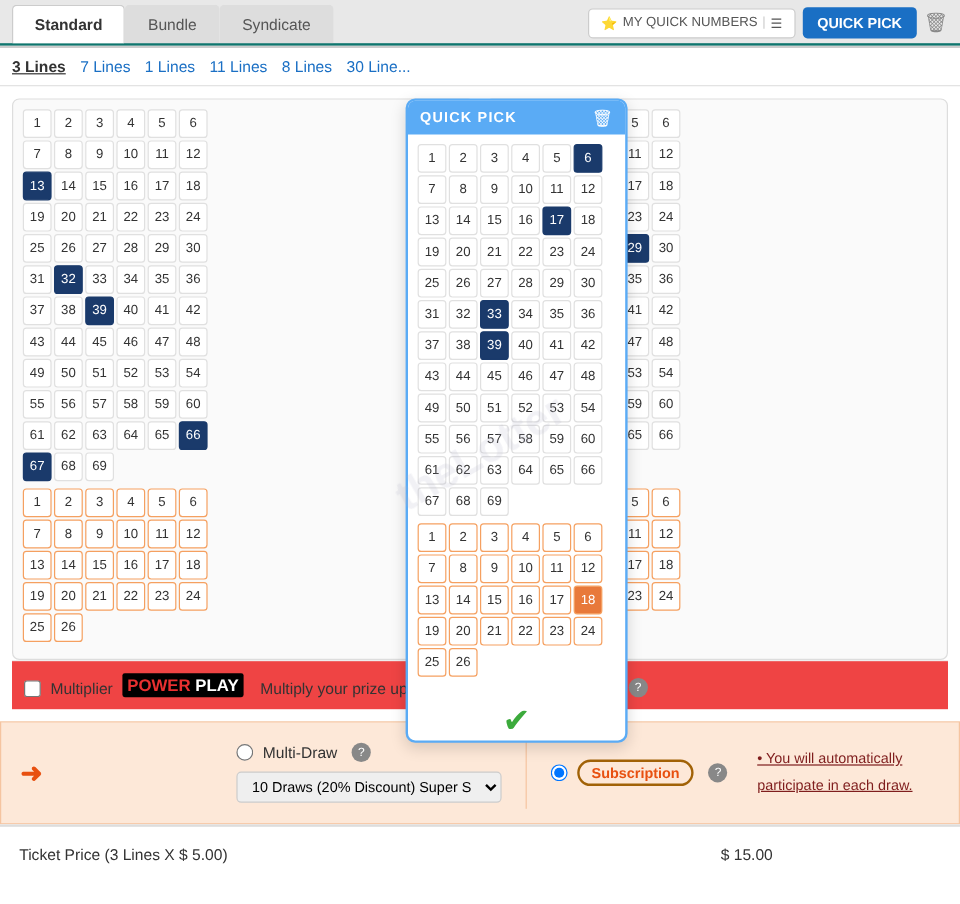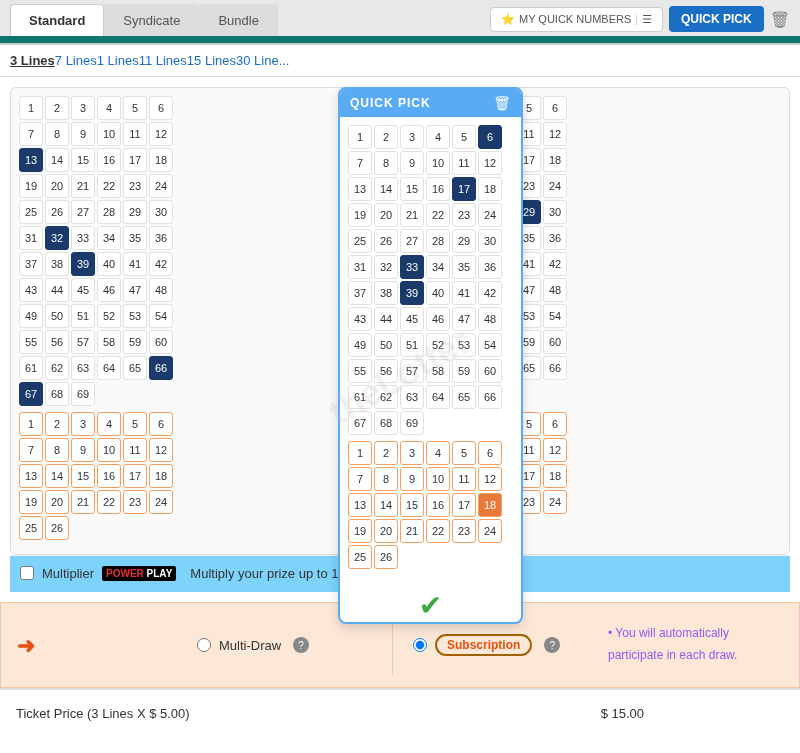--- a/index.html
+++ b/index.html
@@ -1,30 +1,30 @@
 <!DOCTYPE html>
 <html><head>
   <meta charset="utf-8">
   <style>
     * { box-sizing: border-box; margin: 0; padding: 0; }
     body { font-family: Arial, sans-serif; background: #f0f0f0; width: 800px; min-height: 753px; overflow-x: hidden; }
 
     
-    .tabs-bar { display: flex; background: #e8e8e8; border-bottom: 7px solid #0f766e; padding: 0 10px; }
+    .tabs-bar { display: flex; background: #e8e8e8; border-bottom: 2px solid #0f766e; padding: 0 10px; }
     .tab { padding: 8px 18px; cursor: pointer; font-size: 13px; border-radius: 4px 4px 0 0; border: 1px solid transparent; border-bottom: none; margin-top: 4px; background: #ddd; color: #555; }
     .tab.active { background: white; border-color: #ccc; color: #333; font-weight: bold; }
 
     
     .top-right { position: absolute; top: 6px; right: 10px; display: flex; align-items: center; gap: 6px; }
     .my-lucky-btn { background: white; border: 1px solid #ccc; border-radius: 4px; padding: 5px 10px; font-size: 11px; color: #555; cursor: pointer; display: flex; align-items: center; gap: 4px; }
     .quick-pick-btn { background: #1a6fc4; color: white; border: none; border-radius: 4px; padding: 6px 12px; font-size: 12px; font-weight: bold; cursor: pointer; }
     .trash-btn { background: none; border: none; cursor: pointer; color: #888; font-size: 16px; }
 
     
-    .line-selector { display: flex; align-items: center; padding: 8px 10px; background: white; border-bottom: 1px solid #ddd; }
+    .line-selector { display: flex; align-items: center; padding: 8px 10px; gap: 12px; background: white; border-bottom: 1px solid #ddd; }
     .line-link { color: #1a6fc4; font-size: 13px; cursor: pointer; text-decoration: none; }
     .line-link.active { font-weight: bold; color: #333; text-decoration: underline; }
 
     
     .main-content { padding: 10px; background: white; position: relative; }
     .grids-container { display: flex; gap: 8px; position: relative; }
 
     
     .grid-panel { border: 1px solid #ddd; border-radius: 6px; padding: 8px; background: #fafafa; flex: 1; min-width: 155px; }
     .num-grid { display: grid; grid-template-columns: repeat(6, 24px); gap: 2px; margin-bottom: 6px; }
@@ -34,75 +34,75 @@
 
     
     .quick-pick-panel { position: absolute; left: 328px; top: 0; width: 185px; background: white; border: 2px solid #5aabf5; border-radius: 8px; z-index: 10; box-shadow: 0 4px 12px rgba(0,0,0,0.15); }
     .qp-header { background: #5aabf5; display: flex; justify-content: space-between; align-items: center; padding: 6px 10px; border-radius: 6px 6px 0 0; }
     .qp-title { color: white; font-weight: bold; font-size: 12px; letter-spacing: 1px; }
     .qp-trash { background: none; border: none; color: white; cursor: pointer; font-size: 14px; }
     .qp-body { padding: 8px; }
     .qp-checkmark { text-align: center; margin-top: 6px; font-size: 28px; color: #3caa3c; }
 
     
-    .multiplier-section { display: flex; align-items: flex-start; padding: 10px; gap: 8px; background: #7dd3fc; border-top: 1px solid #eee; }
+    .multiplier-section { display: flex; align-items: flex-end; padding: 10px; gap: 8px; background: #ef4444; border-top: 1px solid #eee; }
     .multiplier-cb { width: 14px; height: 14px; }
     .multiplier-label { font-size: 13px; color: #333; }
     .help-icon { width: 16px; height: 16px; background: #888; border-radius: 50%; color: white; font-size: 10px; display: flex; align-items: center; justify-content: center; cursor: pointer; margin-left: 4px; }
 
     
     .promo-banner { background: #fde8d8; border: 1px solid #f5c4a0; padding: 12px 16px; display: flex; align-items: center; gap: 20px; }
     .promo-text { font-size: 12px; color: #c05010; font-weight: bold; line-height: 1.5; flex: 0 0 160px; display: flex; align-items: center; gap: 8px; }
     .promo-options { display: flex; flex-direction: column; gap: 8px; flex: 1; }
     .promo-row { display: flex; align-items: center; gap: 8px; }
     .radio-btn { width: 14px; height: 14px; }
     .option-label { font-size: 13px; color: #333; }
     .subscription-badge { border: 2px solid #a16207; border-radius: 12px; padding: 2px 10px; font-size: 12px; color: #e85010; font-weight: bold; }
     .select-dropdown { padding: 4px 8px; border: 1px solid #ccc; border-radius: 4px; font-size: 12px; }
-    .subscription-info { font-size: 12px; color: #8b5cf6; line-height: 1.8; flex: 1; }
+    .subscription-info { font-size: 12px; color: #7f1d1d; line-height: 1.8; flex: 1; text-decoration: underline; }
     .sub-bullet::before { content: "• "; }
 
     
     .pricing-section { background: white; border-top: 2px solid #ddd; padding: 12px 16px; }
     .price-row { display: flex; justify-content: space-between; align-items: center; padding: 4px 0; font-size: 13px; color: #333; }
 
     
     .watermark { position: fixed; top: 50%; left: 50%; transform: translate(-50%, -50%) rotate(-30deg); font-size: 36px; color: rgba(180,180,200,0.18); pointer-events: none; white-space: nowrap; z-index: 100; font-weight: bold; }
 
     .tabs-row { position: relative; }
   </style>
 </head>
 <body>
 
 <div class="watermark">theLotter</div>
 
 <div class="tabs-row" style="background:#e8e8e8; border-bottom:2px solid #ccc;">
   <div class="tabs-bar">
     <div class="tab active">Standard</div>
+    <div class="tab">Bundle</div>
     <div class="tab">Syndicate</div>
-    <div class="tab">Bundle</div>
   </div>
   <div class="top-right">
     <button class="my-lucky-btn">
       <span>⭐</span>
       <span>MY QUICK NUMBERS</span>
       <span style="color:#ccc;">|</span>
       <span>☰</span>
     </button>
     <button class="quick-pick-btn">QUICK PICK</button>
     <button class="trash-btn">🗑</button>
   </div>
 </div>
 
 <div class="line-selector">
   <a class="line-link active">3 Lines</a>
   <a class="line-link">7 Lines</a>
   <a class="line-link">1 Lines</a>
   <a class="line-link">11 Lines</a>
-  <a class="line-link">15 Lines</a>
+  <a class="line-link">8 Lines</a>
   <a class="line-link">30 Line...</a>
 </div>
 
 <div class="main-content">
   <div class="grids-container">
 
     <div class="grid-panel" id="grid1">
     <div class="num-grid">
           <div class="num-cell">1</div>
           <div class="num-cell">2</div>
@@ -413,38 +413,43 @@
           </div>
         </div>
       <div class="qp-checkmark">✔</div>
     </div>
 
   </div>
 
   <div class="multiplier-section">
     <input type="checkbox" class="multiplier-cb" style="">
     <span class="multiplier-label">Multiplier</span>
-    <span style="background:black;color:white;font-size:10px;font-weight:bold;padding:2px 4px;border-radius:2px;">
+    <span style="background:black;color:white;font-size:14px;font-weight:bold;padding:2px 4px;border-radius:2px;">
       <span style="color:#e83030;">POWER</span>
       <span style="color:white;"> PLAY</span>
     </span>
     <span style="font-size:13px; color:#333; margin-left:6px;">Multiply your prize up to 10 times for $ 2.50 per line</span>
     <div class="help-icon">?</div>
   </div>
 </div>
 
 <div class="promo-banner">
   <div class="promo-text">
     <span style="font-size:22px; color:#e85010;">➜</span>
   </div>
   <div class="promo-options">
     <div class="promo-row">
       <input type="radio" name="promo-option" class="radio-btn" style="">
       <span class="option-label">Multi-Draw</span>
       <div class="help-icon">?</div>
+    </div>
+    <div class="promo-row">
+      <select class="select-dropdown">
+        <option>10 Draws (20% Discount) Super S</option>
+      </select>
     </div>
   </div>
   <div style="width:1px; background:#f5c4a0; height:60px;"></div>
   <div class="promo-options">
     <div class="promo-row">
       <input type="radio" name="promo-option" class="radio-btn" checked="" style="">
       <span class="subscription-badge">Subscription</span>
       <div class="help-icon">?</div>
     </div>
   </div>

